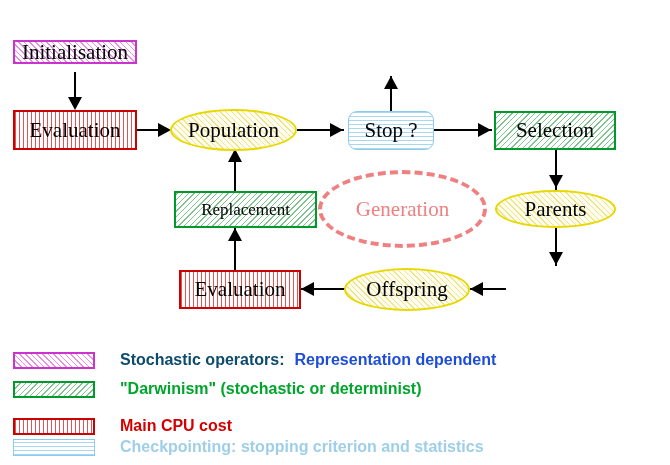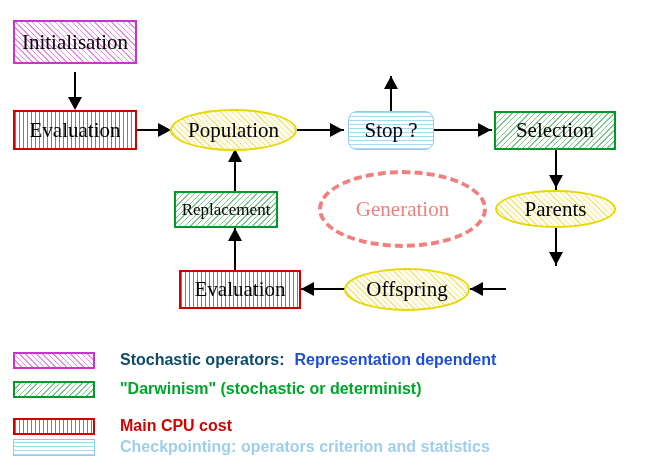--- a/index.html
+++ b/index.html
@@ -168,42 +168,42 @@
   
   .t-big  { font-size: 21px; }
   .t-med  { font-size: 17px; }
   .t-small{ font-size: 14px; }
 </style>
 </head>
 <body>
 
 <div id="canvas">
 
-  <div class="node fill-magenta t-big" style="left:13px; top:20px; width:124px; height:44px;">
+  <div class="node fill-magenta t-big" style="left:13px; top:40px; width:124px; height:24px;">
     <span class="label">Initialisation</span>
   </div>
 
   <div class="node fill-red t-big" style="left:13px; top:110px; width:124px; height:40px;">
     <span class="label">Evaluation</span>
   </div>
 
   <div class="node fill-yellow ellipse t-big" style="left:170px; top:109px; width:127px; height:42px;">
     <span class="label">Population</span>
   </div>
 
 
   <div class="node fill-blue rounded t-big" style="left:348px; top:111px; width:86px; height:39px;">
     <span class="label">Stop ?</span>
   </div>
 
   <div class="node fill-green t-big" style="left:494px; top:111px; width:122px; height:39px;">
     <span class="label">Selection</span>
   </div>
 
-  <div class="node fill-green t-med" style="left:174px; top:191px; width:104px; height:37px;">
+  <div class="node fill-green t-med" style="left:174px; top:191px; width:143px; height:37px;">
     <span class="label">Replacement</span>
   </div>
 
   <div class="gen-ellipse" style="left:318px; top:170px; width:169px; height:78px;">
     <span class="label">Generation</span>
   </div>
 
   <div class="node fill-yellow ellipse t-big" style="left:495px; top:190px; width:121px; height:38px;">
     <span class="label">Parents</span>
   </div>
@@ -263,18 +263,18 @@
       <span class="legend-text lt-green">"Darwinism" (stochastic or determinist)</span>
     </div>
 
     <div class="legend-row" style="top:74px;">
       <span class="swatch fill-red"></span>
       <span class="legend-text lt-red">Main CPU cost</span>
     </div>
 
     <div class="legend-row" style="top:95px;">
       <span class="swatch fill-blue"></span>
-      <span class="legend-text lt-blue">Checkpointing: operators criterion and statistics</span>
+      <span class="legend-text lt-blue">Checkpointing: stopping criterion and statistics</span>
     </div>
 
   </div>
 
 </div>
 
 </body></html>

